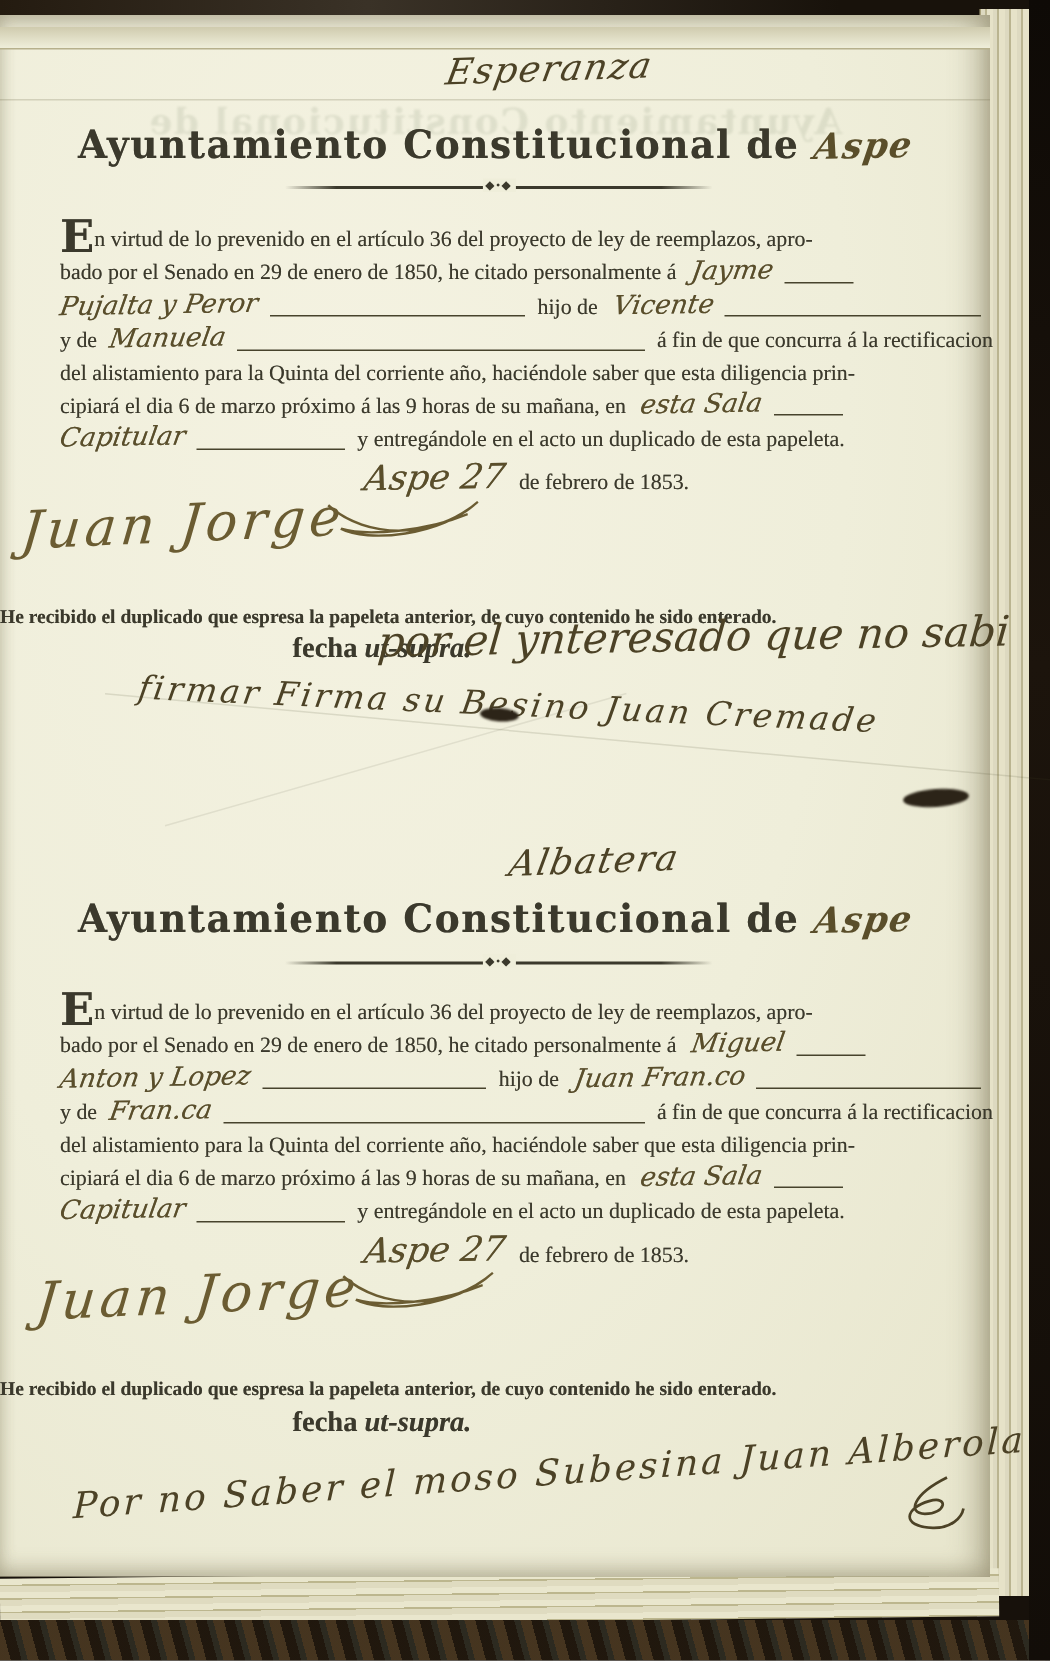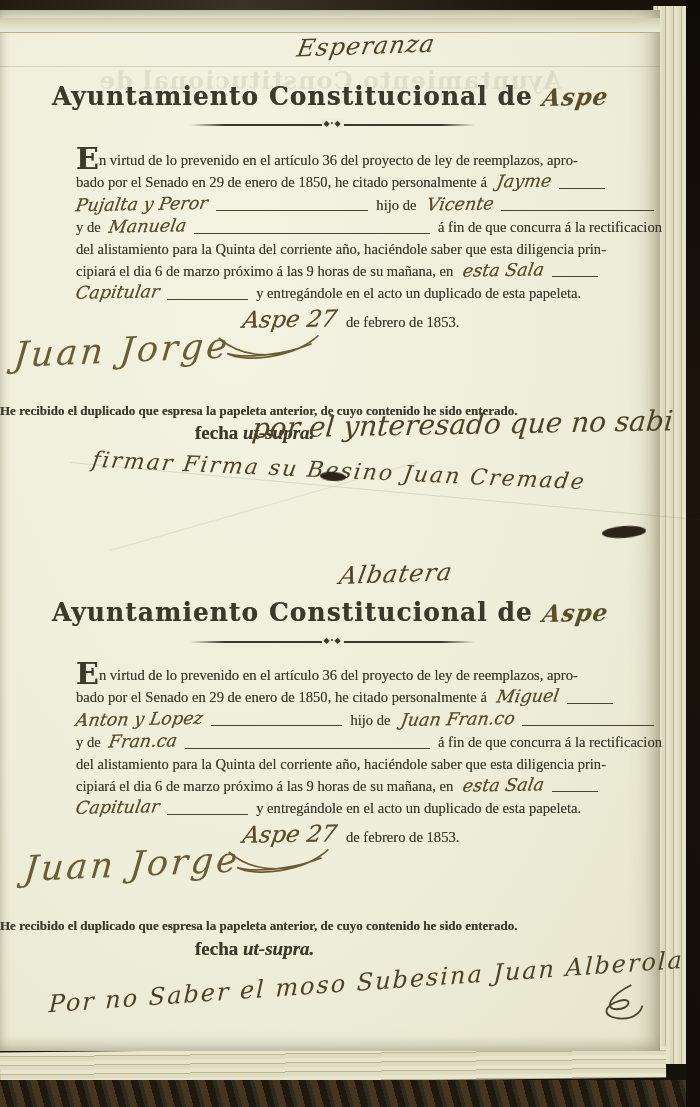--- a/index.html
+++ b/index.html
@@ -36,21 +36,21 @@
   .heading .hand{font-size:23px;}
   .rule{position:absolute;left:190px;width:285px;height:3px;}
   .rule .bar{position:absolute;top:1px;left:0;right:0;height:2px;
     background:linear-gradient(90deg,transparent,#3b392c 12%,#3b392c 88%,transparent);}
   .rule .orn{position:absolute;top:-4px;left:50%;transform:translateX(-50%);
     font-size:8px;color:#3b392c;background:#efeeda;padding:0 2px;letter-spacing:1px;}
   .hand{display:inline-block;font-family:"DejaVu Serif",serif;font-style:italic;
     color:#5a4e2a;transform:skewX(-10deg) rotate(-1deg);}
   .para{position:absolute;left:40px;width:622px;font-size:14.6px;line-height:21.4px;
     white-space:nowrap;}
-  .para .line{display:flex;align-items:baseline;margin-left:36px;}
+  .para .line{display:flex;align-items:baseline;}
   .para .fill{flex:1;border-bottom:1.5px solid #47432c;align-self:flex-end;
     margin:0 8px 5px 8px;min-width:20px;}
   .para .fill.short{flex:0 0 46px;}
   .para .hand{font-size:17.5px;}
   .dropcap{font-size:30px;font-weight:bold;line-height:14px;vertical-align:-4px;
     font-family:"DejaVu Serif",serif;}
   .dateline{display:flex;justify-content:center;align-items:baseline;margin-top:4px;}
   .dateline .hand{font-size:23px;margin-right:10px;}
   .signature{position:absolute;font-family:"DejaVu Serif",serif;font-style:italic;
     font-size:35px;letter-spacing:3px;color:#6b5c32;transform:rotate(-2.5deg) skewX(-8deg);

